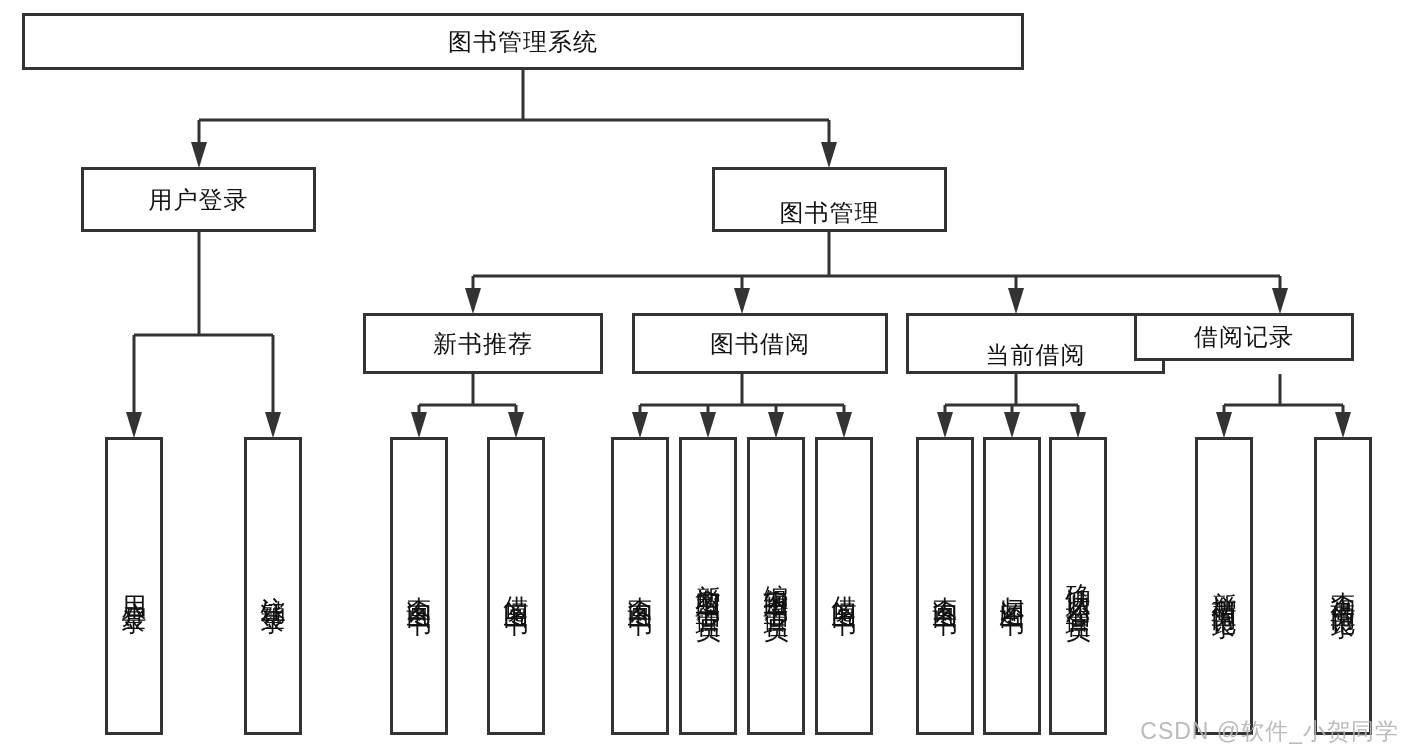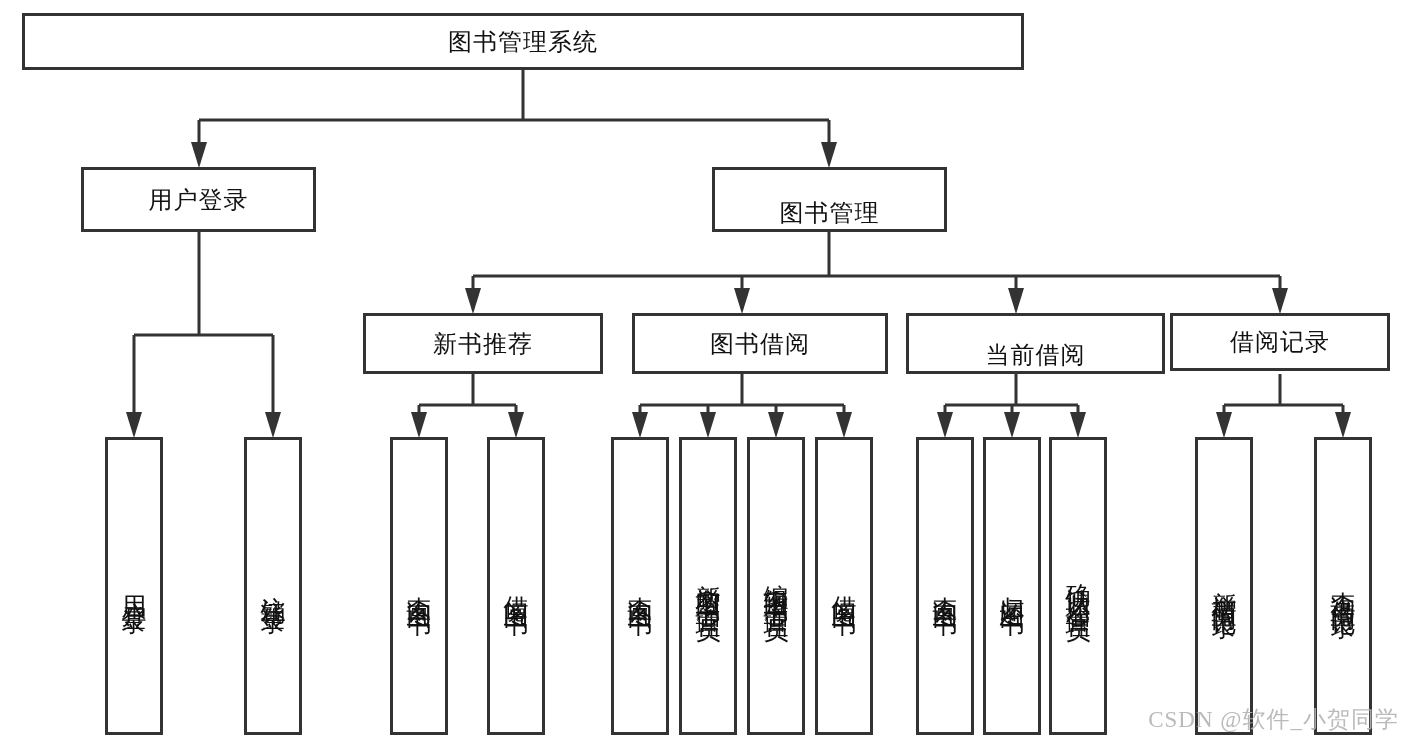--- a/index.html
+++ b/index.html
@@ -1,20 +1,20 @@
 <!DOCTYPE html>
 <html><head>
 <meta charset="utf-8">
 <style>
   html,body { margin:0; padding:0; background:#ffffff; }
   .stage {
     position:relative;
     width:1405px; height:747px;
     background:#ffffff;
-    font-family:Liberation Serif, serif;
+    font-family:Liberation Sans, sans-serif;
     overflow:hidden;
   }
   .wires { position:absolute; left:0; top:0; }
   .node {
     position:absolute;
     box-sizing:border-box;
     border:3px solid #333333;
     background:#ffffff;
     display:flex;
     align-items:center;
@@ -25,21 +25,21 @@
   .v-node .v-label {
     writing-mode:vertical-rl;
     text-orientation:mixed;
     font-size:25px;
     letter-spacing:5px;
     line-height:1;
     color:#111111;
   }
   .watermark {
     position:absolute;
-    right:6px; bottom:12px;
+    right:6px; bottom:0;
     font-size:23px;
     letter-spacing:1px;
     color:#b3b3b3;
     opacity:0.9;
     white-space:nowrap;
     z-index:5;
   }
 </style>
 </head>
 <body>
@@ -92,21 +92,21 @@
 
   <div class="node h-node" style="left:363px; top:313px; width:240px; height:61px;">
     <span>新书推荐</span>
   </div>
   <div class="node h-node" style="left:632px; top:313px; width:256px; height:61px;">
     <span>图书借阅</span>
   </div>
   <div class="node h-node" style="left:906px; top:313px; width:259px; height:61px;align-items:flex-end;">
     <span>当前借阅</span>
   </div>
-  <div class="node h-node" style="left:1170px; top:313px; width:220px; height:58px;">
+  <div class="node h-node" style="left:1134px; top:313px; width:220px; height:48px;">
     <span>借阅记录</span>
   </div>
 
   <div class="node v-node" style="left:105px; top:437px; width:58px; height:298px;">
     <span class="v-label">用户登录</span>
   </div>
   <div class="node v-node" style="left:244px; top:437px; width:58px; height:298px;">
     <span class="v-label">注销登录</span>
   </div>
 

